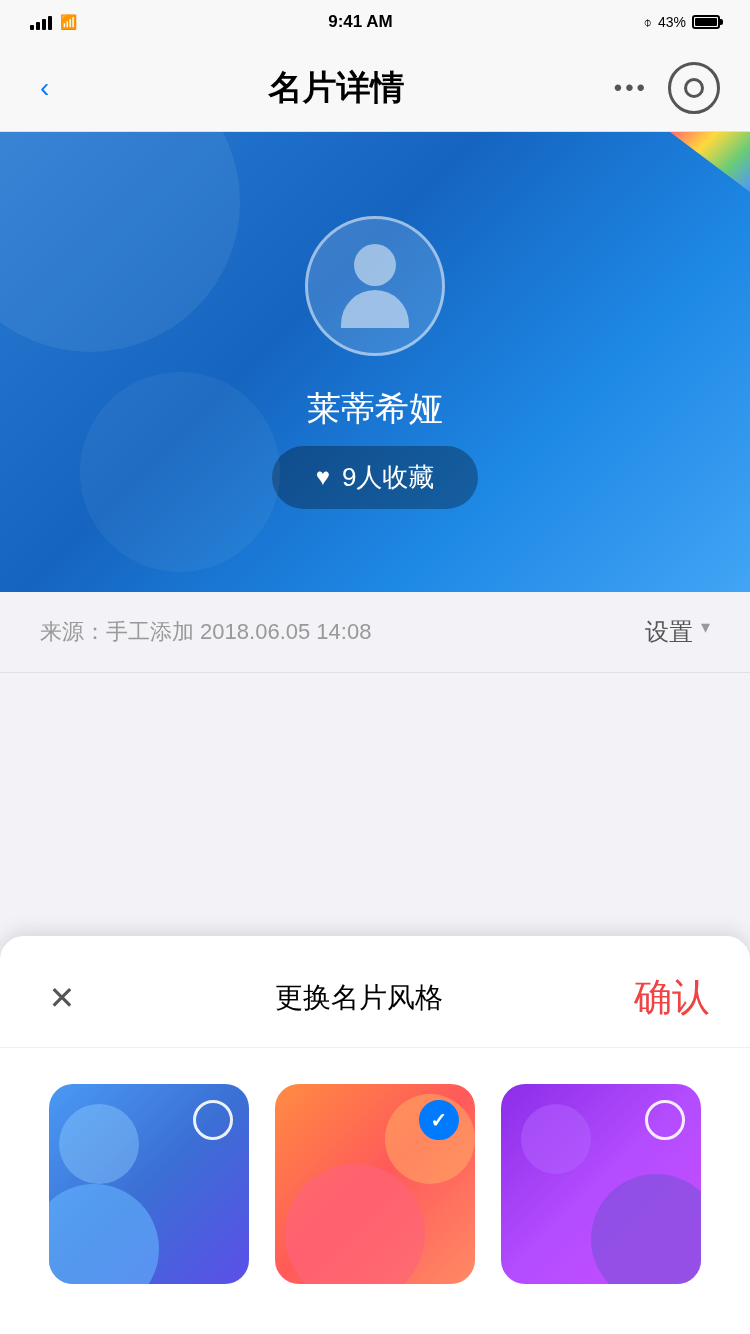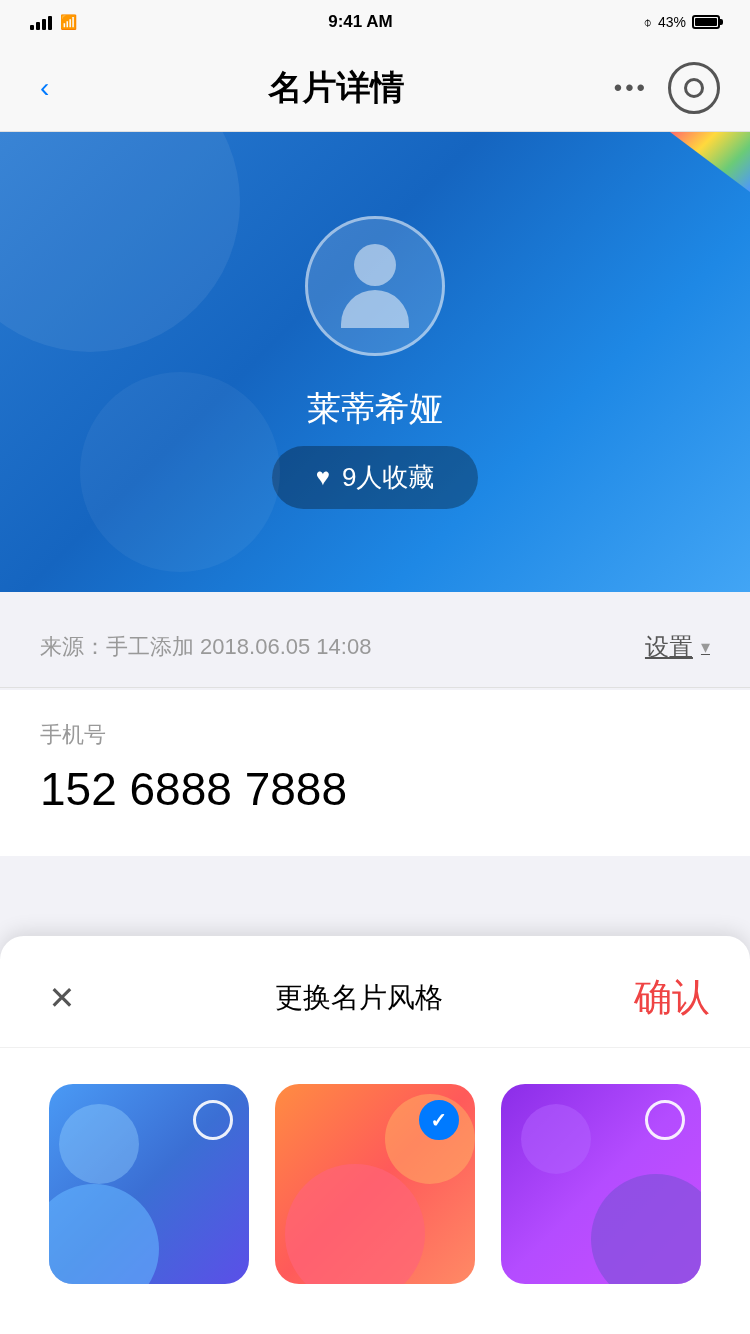--- a/index.html
+++ b/index.html
@@ -233,41 +233,38 @@
     }
     .heart-icon {
       color: #fff;
       font-size: 24px;
     }
 
     
     .info-section {
       background: #f2f2f7;
       padding: 0;
-      margin-top: 15px;
     }
     .info-meta {
       padding: 24px 40px;
       display: flex;
       align-items: center;
       justify-content: space-between;
       border-bottom: 1px solid #e0e0e0;
     }
     .info-meta-left {
       font-size: 22px;
       color: #999;
     }
     .info-meta-right {
       display: flex;
-      align-items: center;
       gap: 8px;
       color: #555;
       font-size: 24px;
       cursor: pointer;
-      text-decoration: underline;
     }
     .chevron-down {
       font-size: 18px;
       color: #999;
     }
     .info-field {
       background: #fff;
       padding: 30px 40px 40px;
       margin-top: 2px;
     }
@@ -471,24 +468,20 @@
 </div>
 
 <div class="info-section">
   <div class="info-meta">
     <span class="info-meta-left">来源：手工添加  2018.06.05 14:08</span>
     <div class="info-meta-right">
       <span>设置</span>
       <span class="chevron-down">▾</span>
     </div>
   </div>
-  <div class="info-field">
-    <div class="info-label">手机号</div>
-    <div class="info-value">152 6888 7888</div>
-  </div>
 </div>
 
 <div class="bottom-sheet">
   <div class="sheet-header">
     <div class="sheet-close">✕</div>
     <div class="sheet-title">更换名片风格</div>
     <div class="sheet-confirm">确认</div>
   </div>
   <div class="sheet-content">
 

